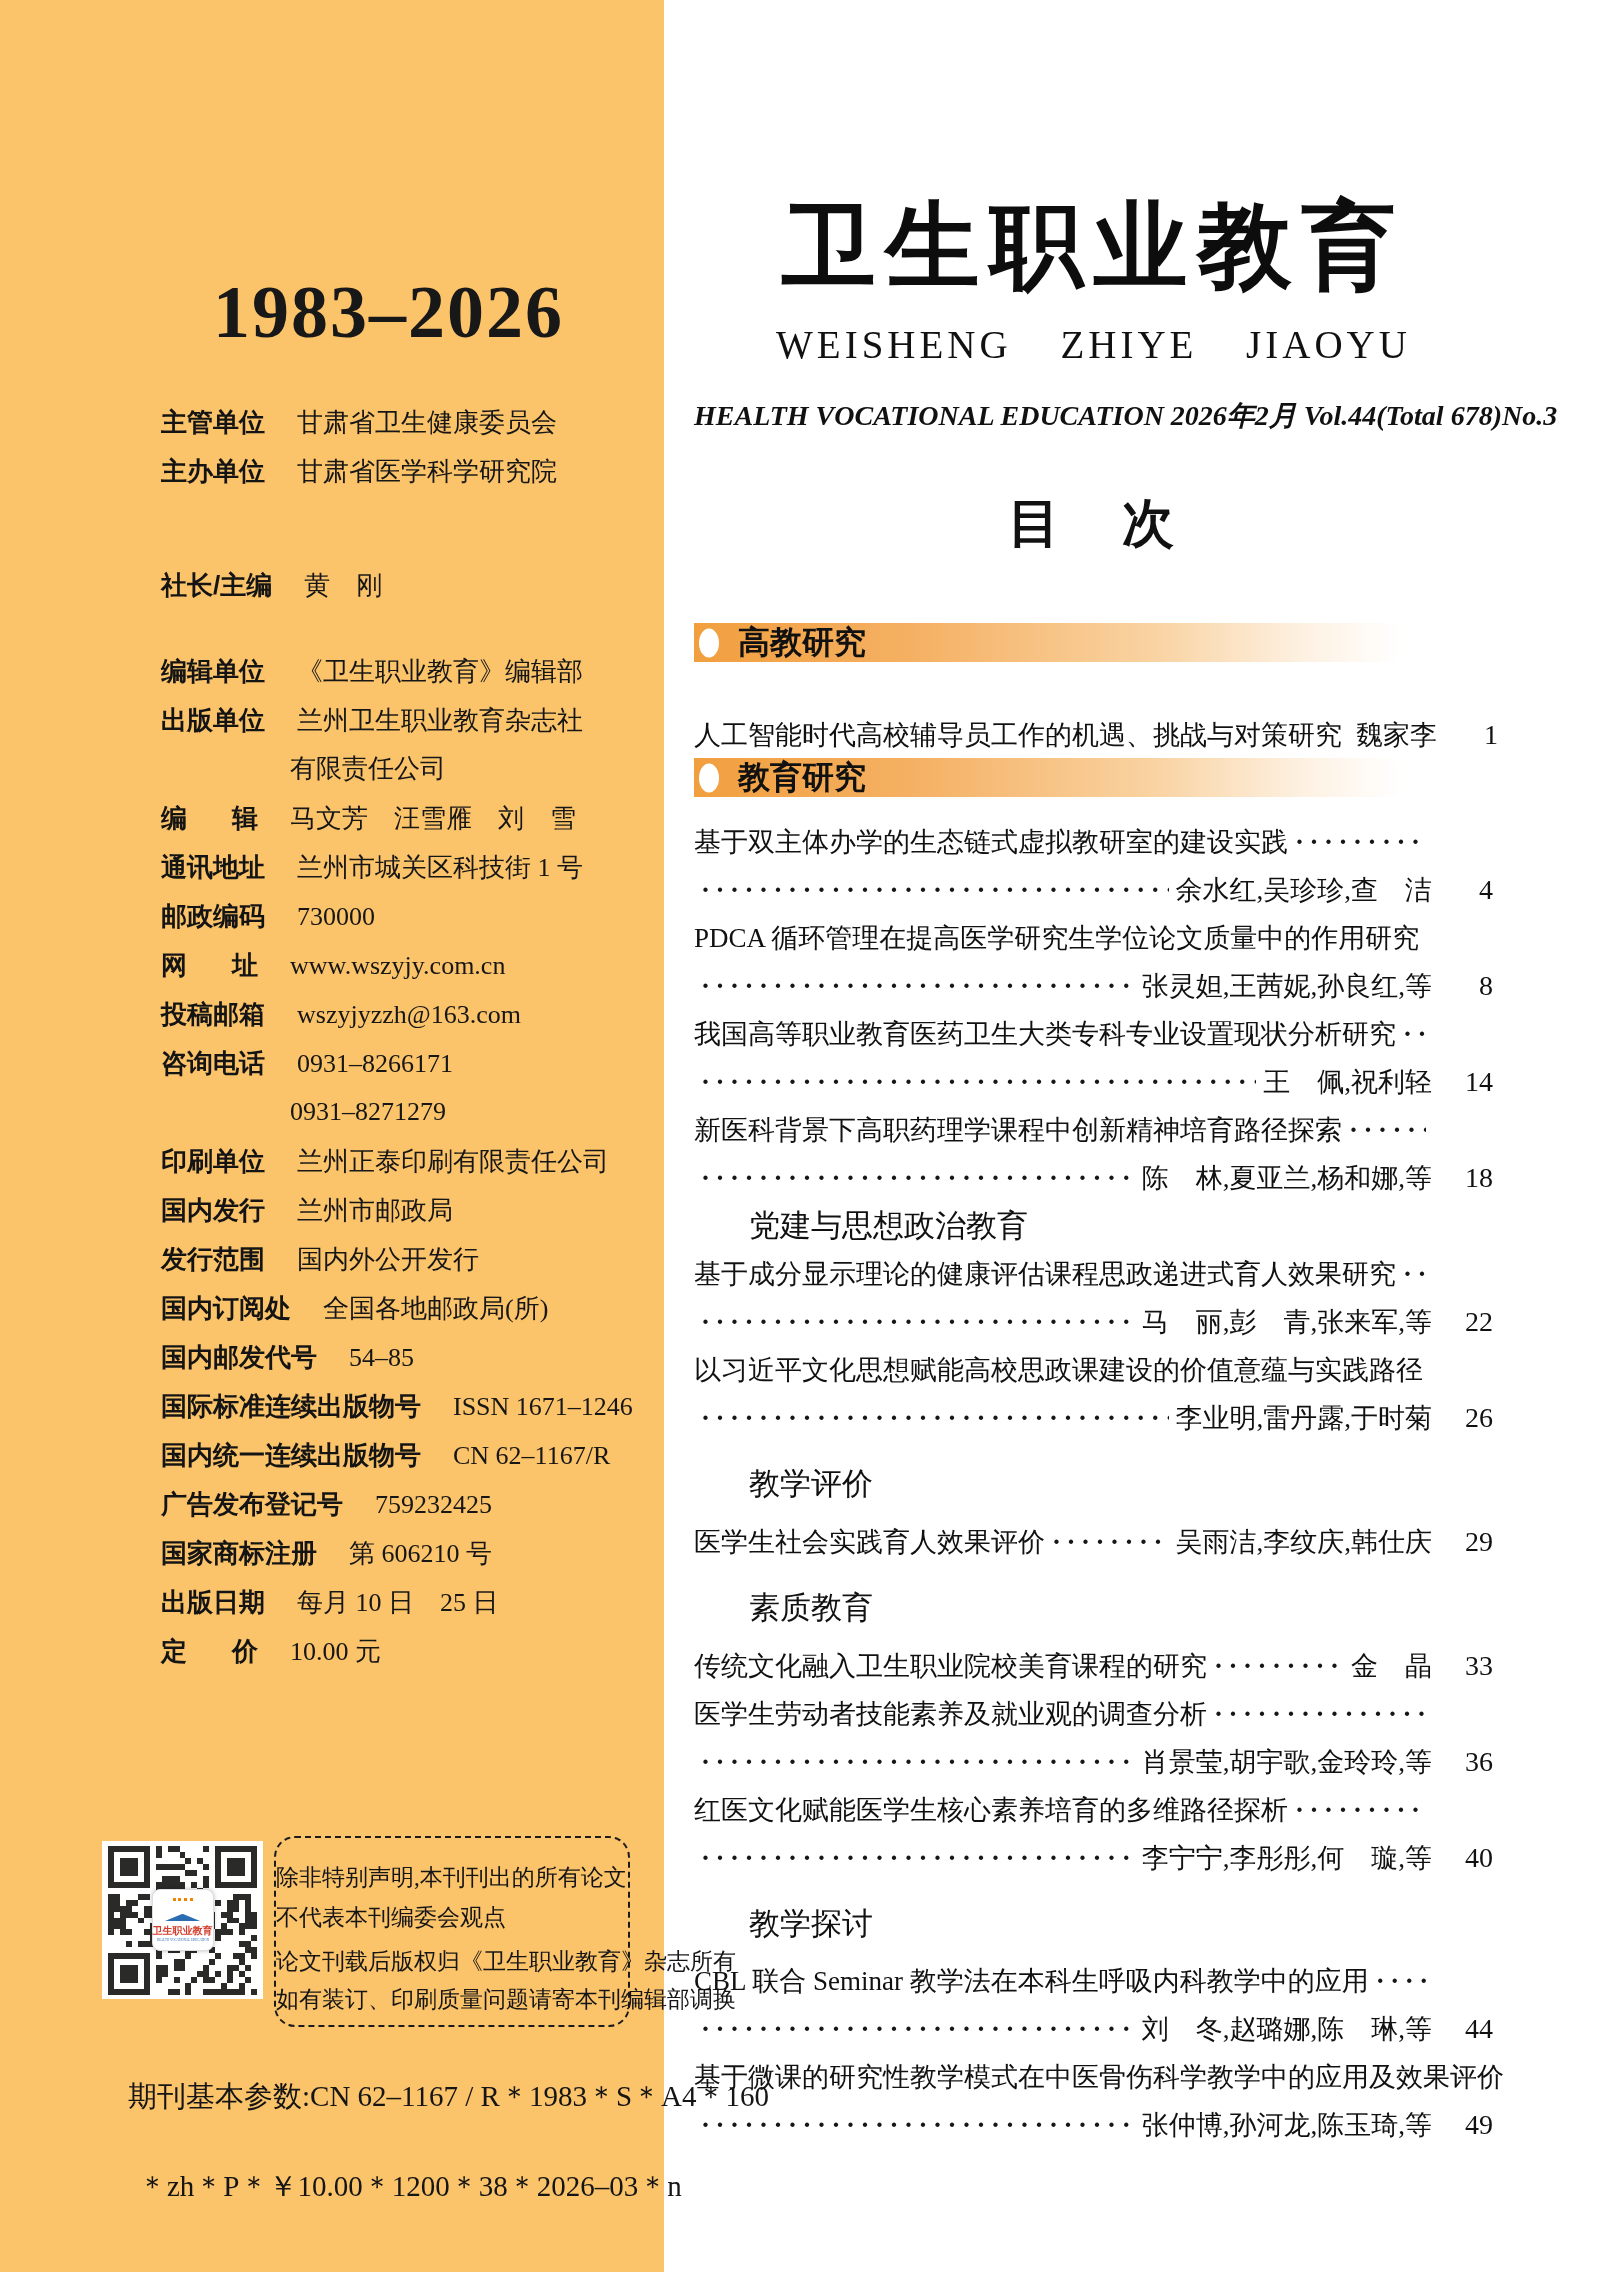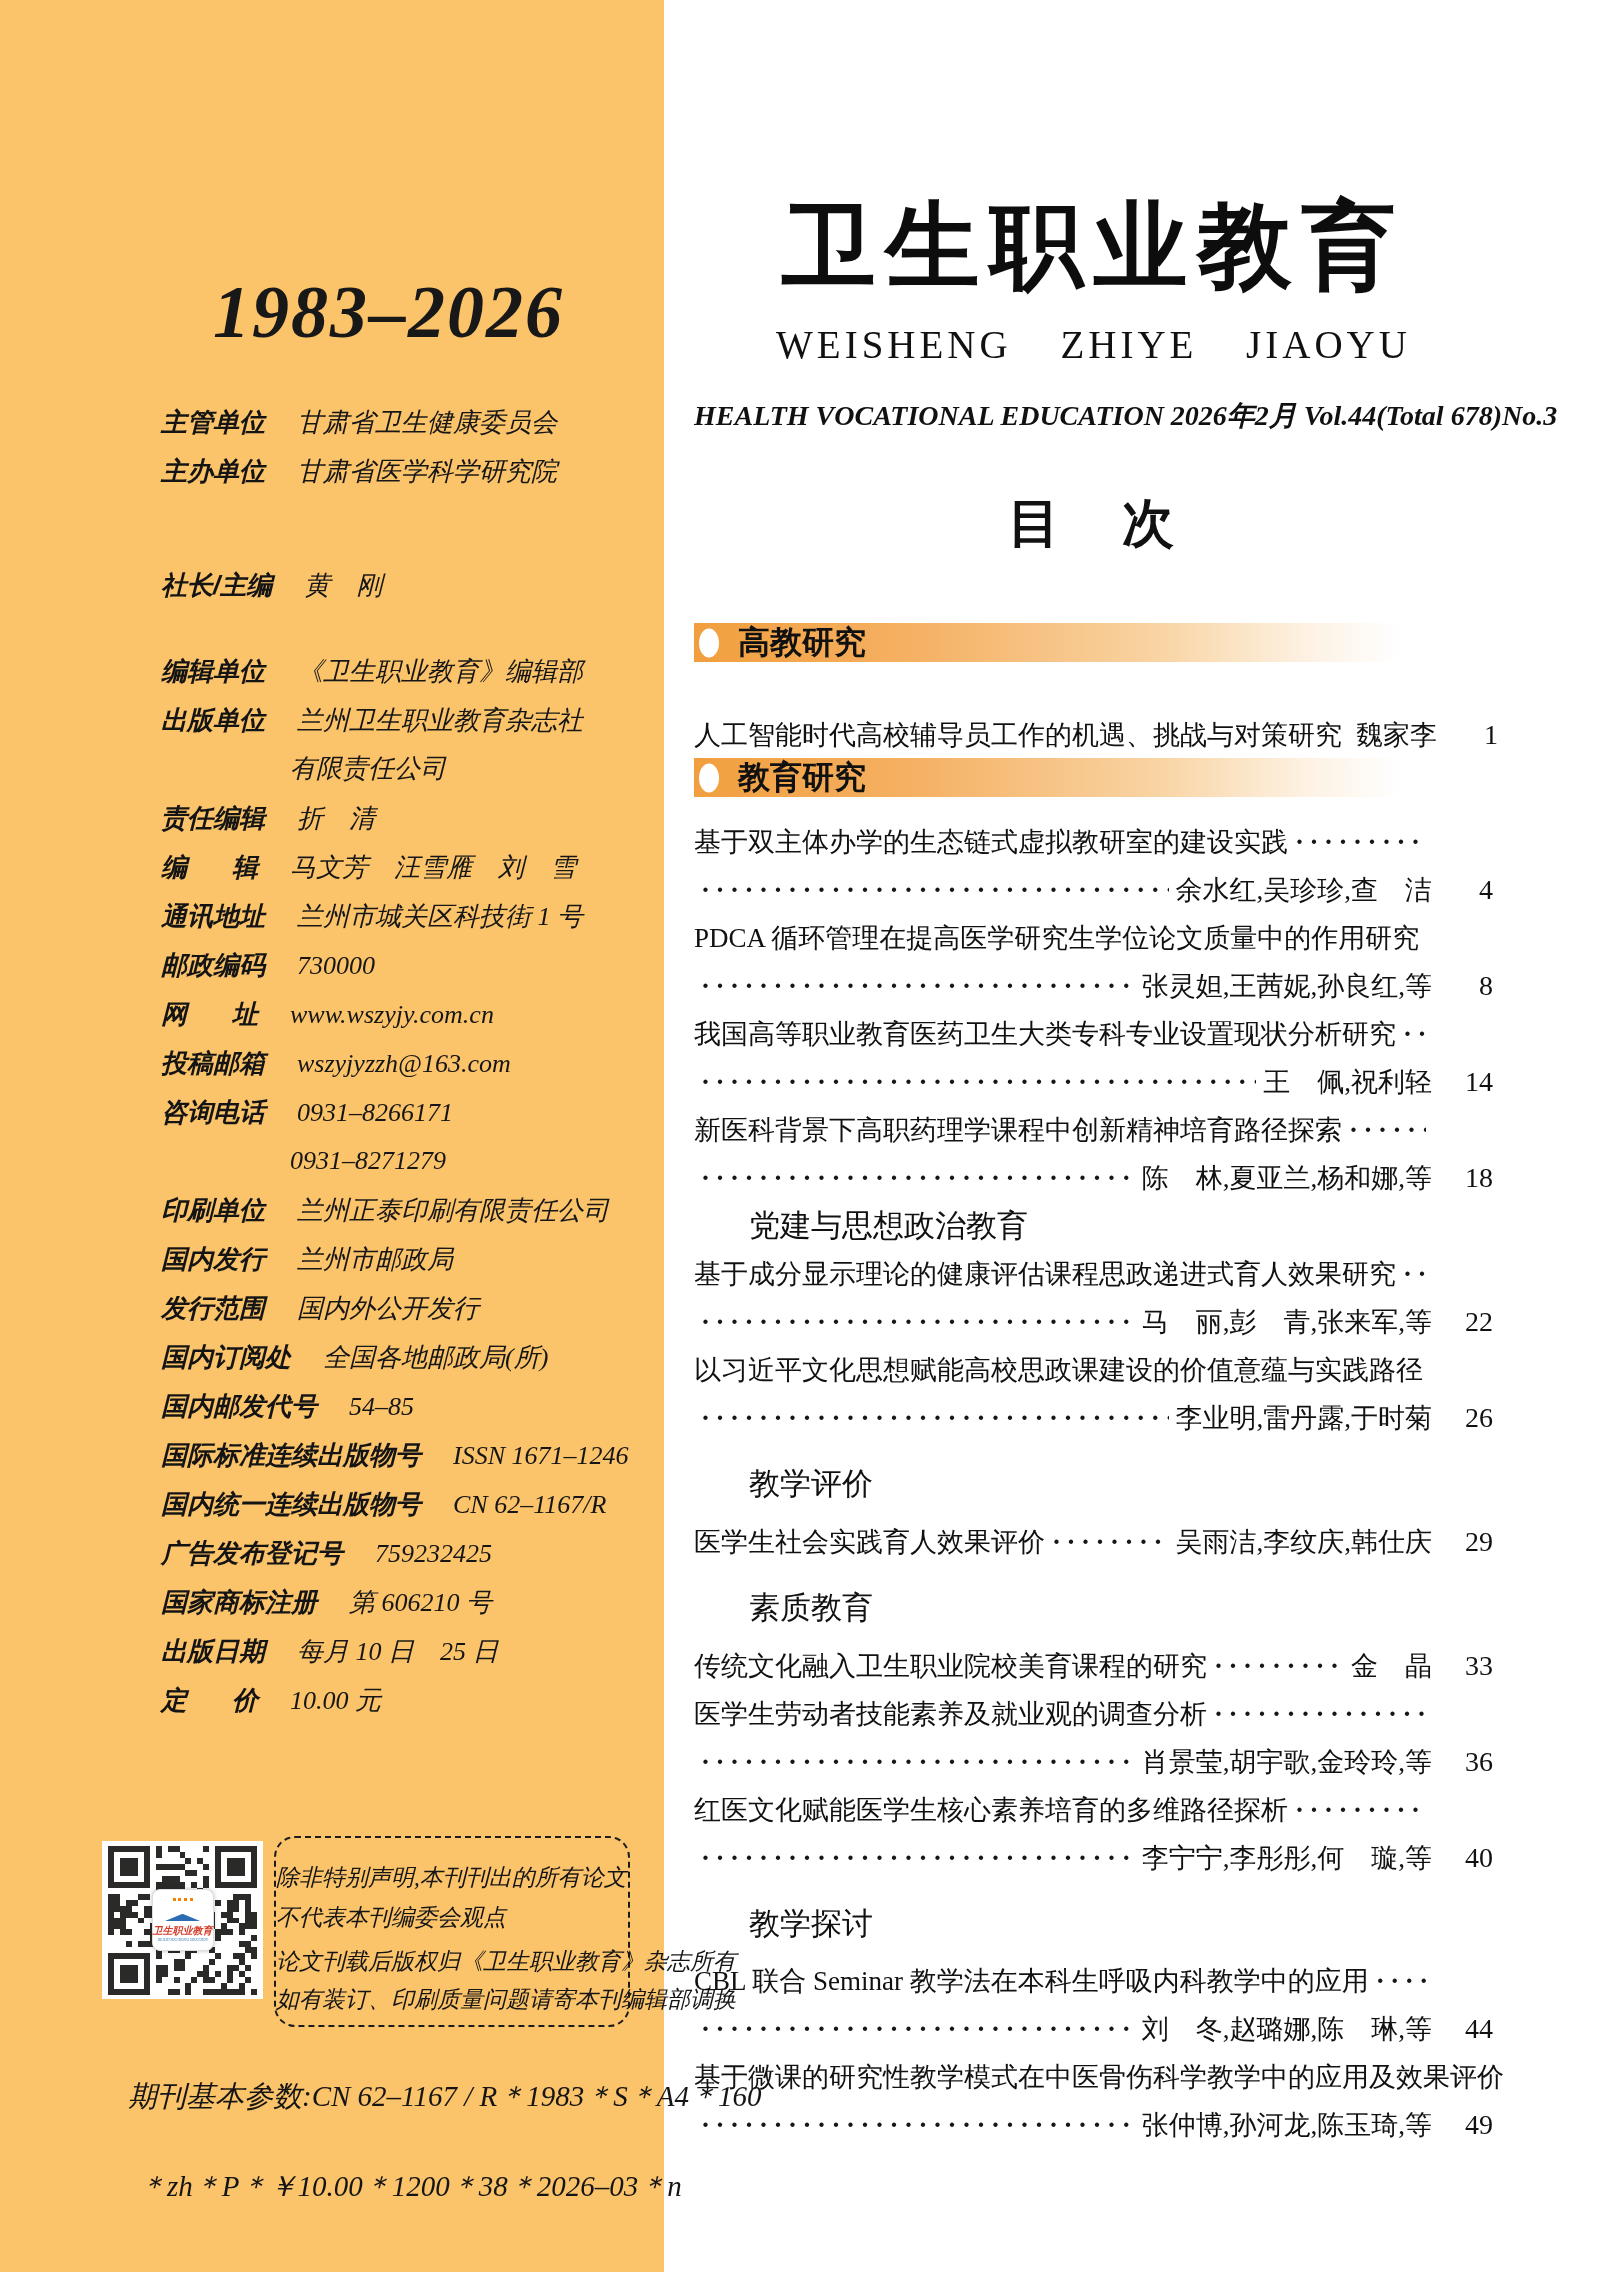--- a/index.html
+++ b/index.html
@@ -1,19 +1,19 @@
 <!DOCTYPE html>
 <html style="font-size:8px"><head>
 <meta charset="utf-8">
 <style>
   html,body{margin:0;padding:0;background:#ffffff;}
   .page{position:relative;width:1620px;height:2273px;background:#ffffff;overflow:hidden;
         font-family:"Liberation Serif","DejaVu Serif",serif;color:#111;}
   
-  .sidebar{position:absolute;left:0;top:0;width:664px;height:2273px;background:#fbc36a;font-style:italic;}
+  .sidebar{position:absolute;left:0;top:0;width:664px;height:2273px;background:#fbc36a;}
   .years{position:absolute;left:213px;top:270px;font-size:74px;font-weight:700;letter-spacing:2px;color:#181818;}
   .info{position:absolute;left:161px;top:402px;width:496px;}
   .srow{height:49px;line-height:40px;white-space:nowrap;font-size:26px;}
   .srow.g1{margin-top:65px;}
   .srow.g2{margin-top:37px;}
   .sl{display:inline-block;min-width:97px;text-align-last:justify;margin-right:32px;
       font-family:"Liberation Sans","DejaVu Sans",sans-serif;font-weight:700;color:#141414;}
   .sv{font-size:26px;color:#161616;white-space:pre;}
   
   .qrbox{position:absolute;left:102px;top:1841px;width:161px;height:158px;background:#ffffff;}
@@ -71,21 +71,20 @@
   <div class="sidebar">
     <div class="years">1983–2026</div>
 
     <div class="info">
       <div class="srow"><span class="sl">主管单位</span><span class="sv">甘肃省卫生健康委员会</span></div>
       <div class="srow"><span class="sl">主办单位</span><span class="sv">甘肃省医学科学研究院</span></div>
       <div class="srow g1"><span class="sl">社长/主编</span><span class="sv">黄　刚</span></div>
       <div class="srow g2"><span class="sl">编辑单位</span><span class="sv">《卫生职业教育》编辑部</span></div>
       <div class="srow"><span class="sl">出版单位</span><span class="sv">兰州卫生职业教育杂志社</span></div>
       <div class="srow"><span class="sl"></span><span class="sv">有限责任公司</span></div>
-      <div class="srow"><span class="sl">责任编辑</span><span class="sv">折　清</span></div>
       <div class="srow"><span class="sl">编辑</span><span class="sv">马文芳　汪雪雁　刘　雪</span></div>
       <div class="srow"><span class="sl">通讯地址</span><span class="sv">兰州市城关区科技街 1 号</span></div>
       <div class="srow"><span class="sl">邮政编码</span><span class="sv">730000</span></div>
       <div class="srow"><span class="sl">网址</span><span class="sv">www.wszyjy.com.cn</span></div>
       <div class="srow"><span class="sl">投稿邮箱</span><span class="sv">wszyjyzzh@163.com</span></div>
       <div class="srow"><span class="sl">咨询电话</span><span class="sv">0931–8266171</span></div>
       <div class="srow"><span class="sl"></span><span class="sv">0931–8271279</span></div>
       <div class="srow"><span class="sl">印刷单位</span><span class="sv">兰州正泰印刷有限责任公司</span></div>
       <div class="srow"><span class="sl">国内发行</span><span class="sv">兰州市邮政局</span></div>
       <div class="srow"><span class="sl">发行范围</span><span class="sv">国内外公开发行</span></div>

